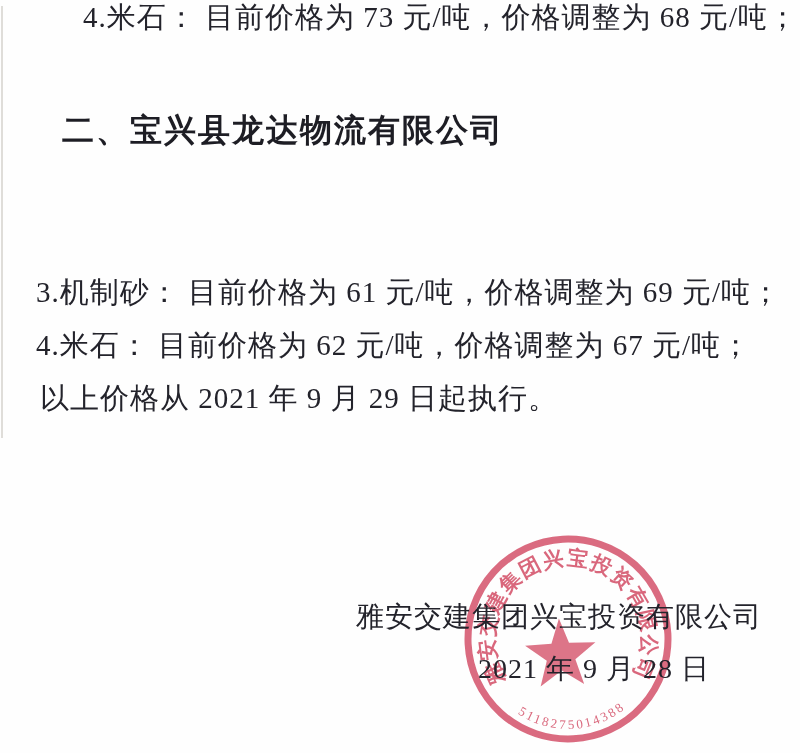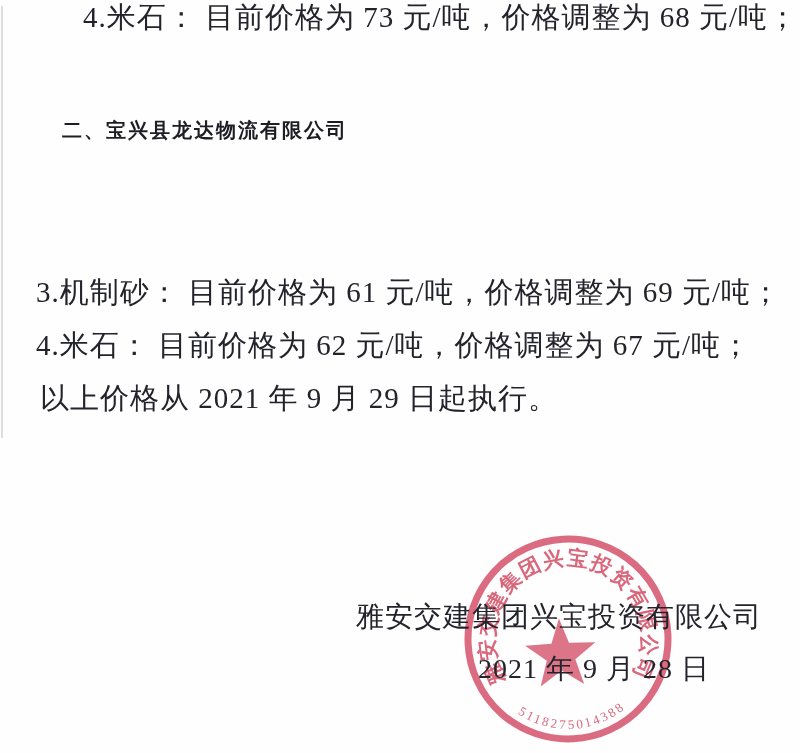--- a/index.html
+++ b/index.html
@@ -20,21 +20,21 @@
     color:#23232b;
     font-size:29px;
     line-height:34px;
     letter-spacing:1px;
     white-space:nowrap;
     z-index:2;
   }
   .heading{
     font-family:"Liberation Sans","DejaVu Sans",sans-serif;
     font-weight:bold;
-    font-size:20px;
+    font-size:32px;
     letter-spacing:2px;
     color:#1d1d24;
   }
   .sig{
     font-size:28px;
     letter-spacing:1px;
   }
   .seal{
     position:absolute;
     left:458px;top:529px;

